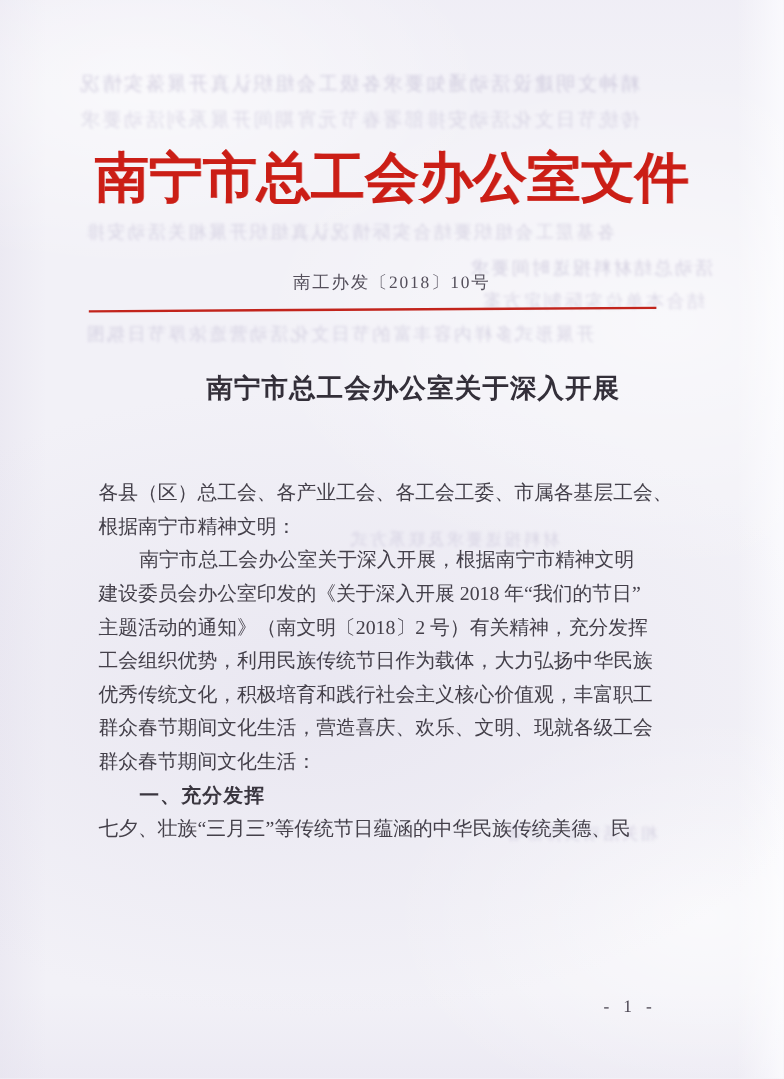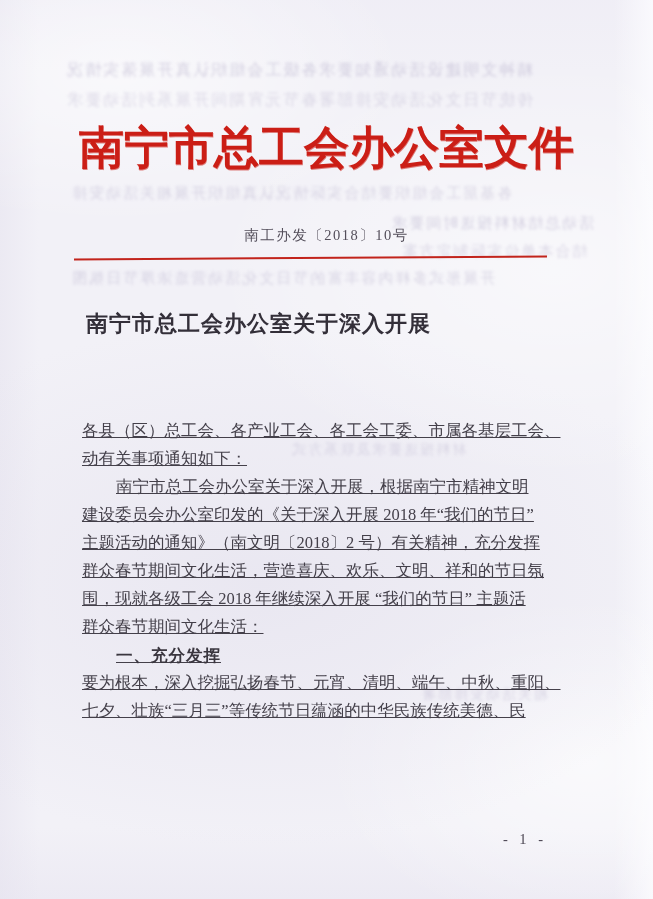--- a/index.html
+++ b/index.html
@@ -69,37 +69,36 @@
     height: 2.4px;
     background: #c2241c;
     transform: rotate(-0.35deg);
   }
 
   .doc-title {
     position: absolute;
     top: 310px;
     left: 0;
     width: 517px;
-    text-align: center;
+    text-align: right;
     font-weight: 700;
     font-size: 22px;
     line-height: 27px;
     letter-spacing: 1px;
     color: #332f39;
   }
 
   .body-text {
     position: absolute;
-    top: 419px;
+    top: 399px;
     left: 82px;
     width: 486px;
     font-size: 16.5px;
     color: #44404a;
     letter-spacing: 0px;
-    text-decoration: underline;
   }
   .body-text .line {
     height: 28px;
     line-height: 24px;
     white-space: nowrap;
   }
   .body-text .line.indent { padding-left: 34px; }
   .body-text .line.heading {
     font-family: "Liberation Sans", "DejaVu Sans", sans-serif;
     font-weight: 700;
@@ -137,27 +136,27 @@
   <div class="doc-number">南工办发〔2018〕10号</div>
 
   <div class="red-rule"></div>
 
   <div class="doc-title">
     <div>南宁市总工会办公室关于深入开展</div>
   </div>
 
   <div class="body-text">
     <div class="line">各县（区）总工会、各产业工会、各工会工委、市属各基层工会、</div>
-    <div class="line">动有关事项通知如下：</div>
+    <div class="line">根据南宁市精神文明：</div>
     <div class="line indent">南宁市总工会办公室关于深入开展，根据南宁市精神文明</div>
     <div class="line">建设委员会办公室印发的《关于深入开展 2018 年“我们的节日”</div>
     <div class="line">主题活动的通知》（南文明〔2018〕2 号）有关精神，充分发挥</div>
-    <div class="line">群众春节期间文化生活，营造喜庆、欢乐、文明、祥和的节日氛</div>
-    <div class="line">围，现就各级工会 2018 年继续深入开展 “我们的节日” 主题活</div>
+    <div class="line">工会组织优势，利用民族传统节日作为载体，大力弘扬中华民族</div>
+    <div class="line">优秀传统文化，积极培育和践行社会主义核心价值观，丰富职工</div>
+    <div class="line">群众春节期间文化生活，营造喜庆、欢乐、文明、现就各级工会</div>
     <div class="line">群众春节期间文化生活：</div>
     <div class="line indent heading">一、充分发挥</div>
-    <div class="line">要为根本，深入挖掘弘扬春节、元宵、清明、端午、中秋、重阳、</div>
     <div class="line">七夕、壮族“三月三”等传统节日蕴涵的中华民族传统美德、民</div>
   </div>
 
   <div class="page-number">- 1 -</div>
 
 </div>
 
 </body></html>

